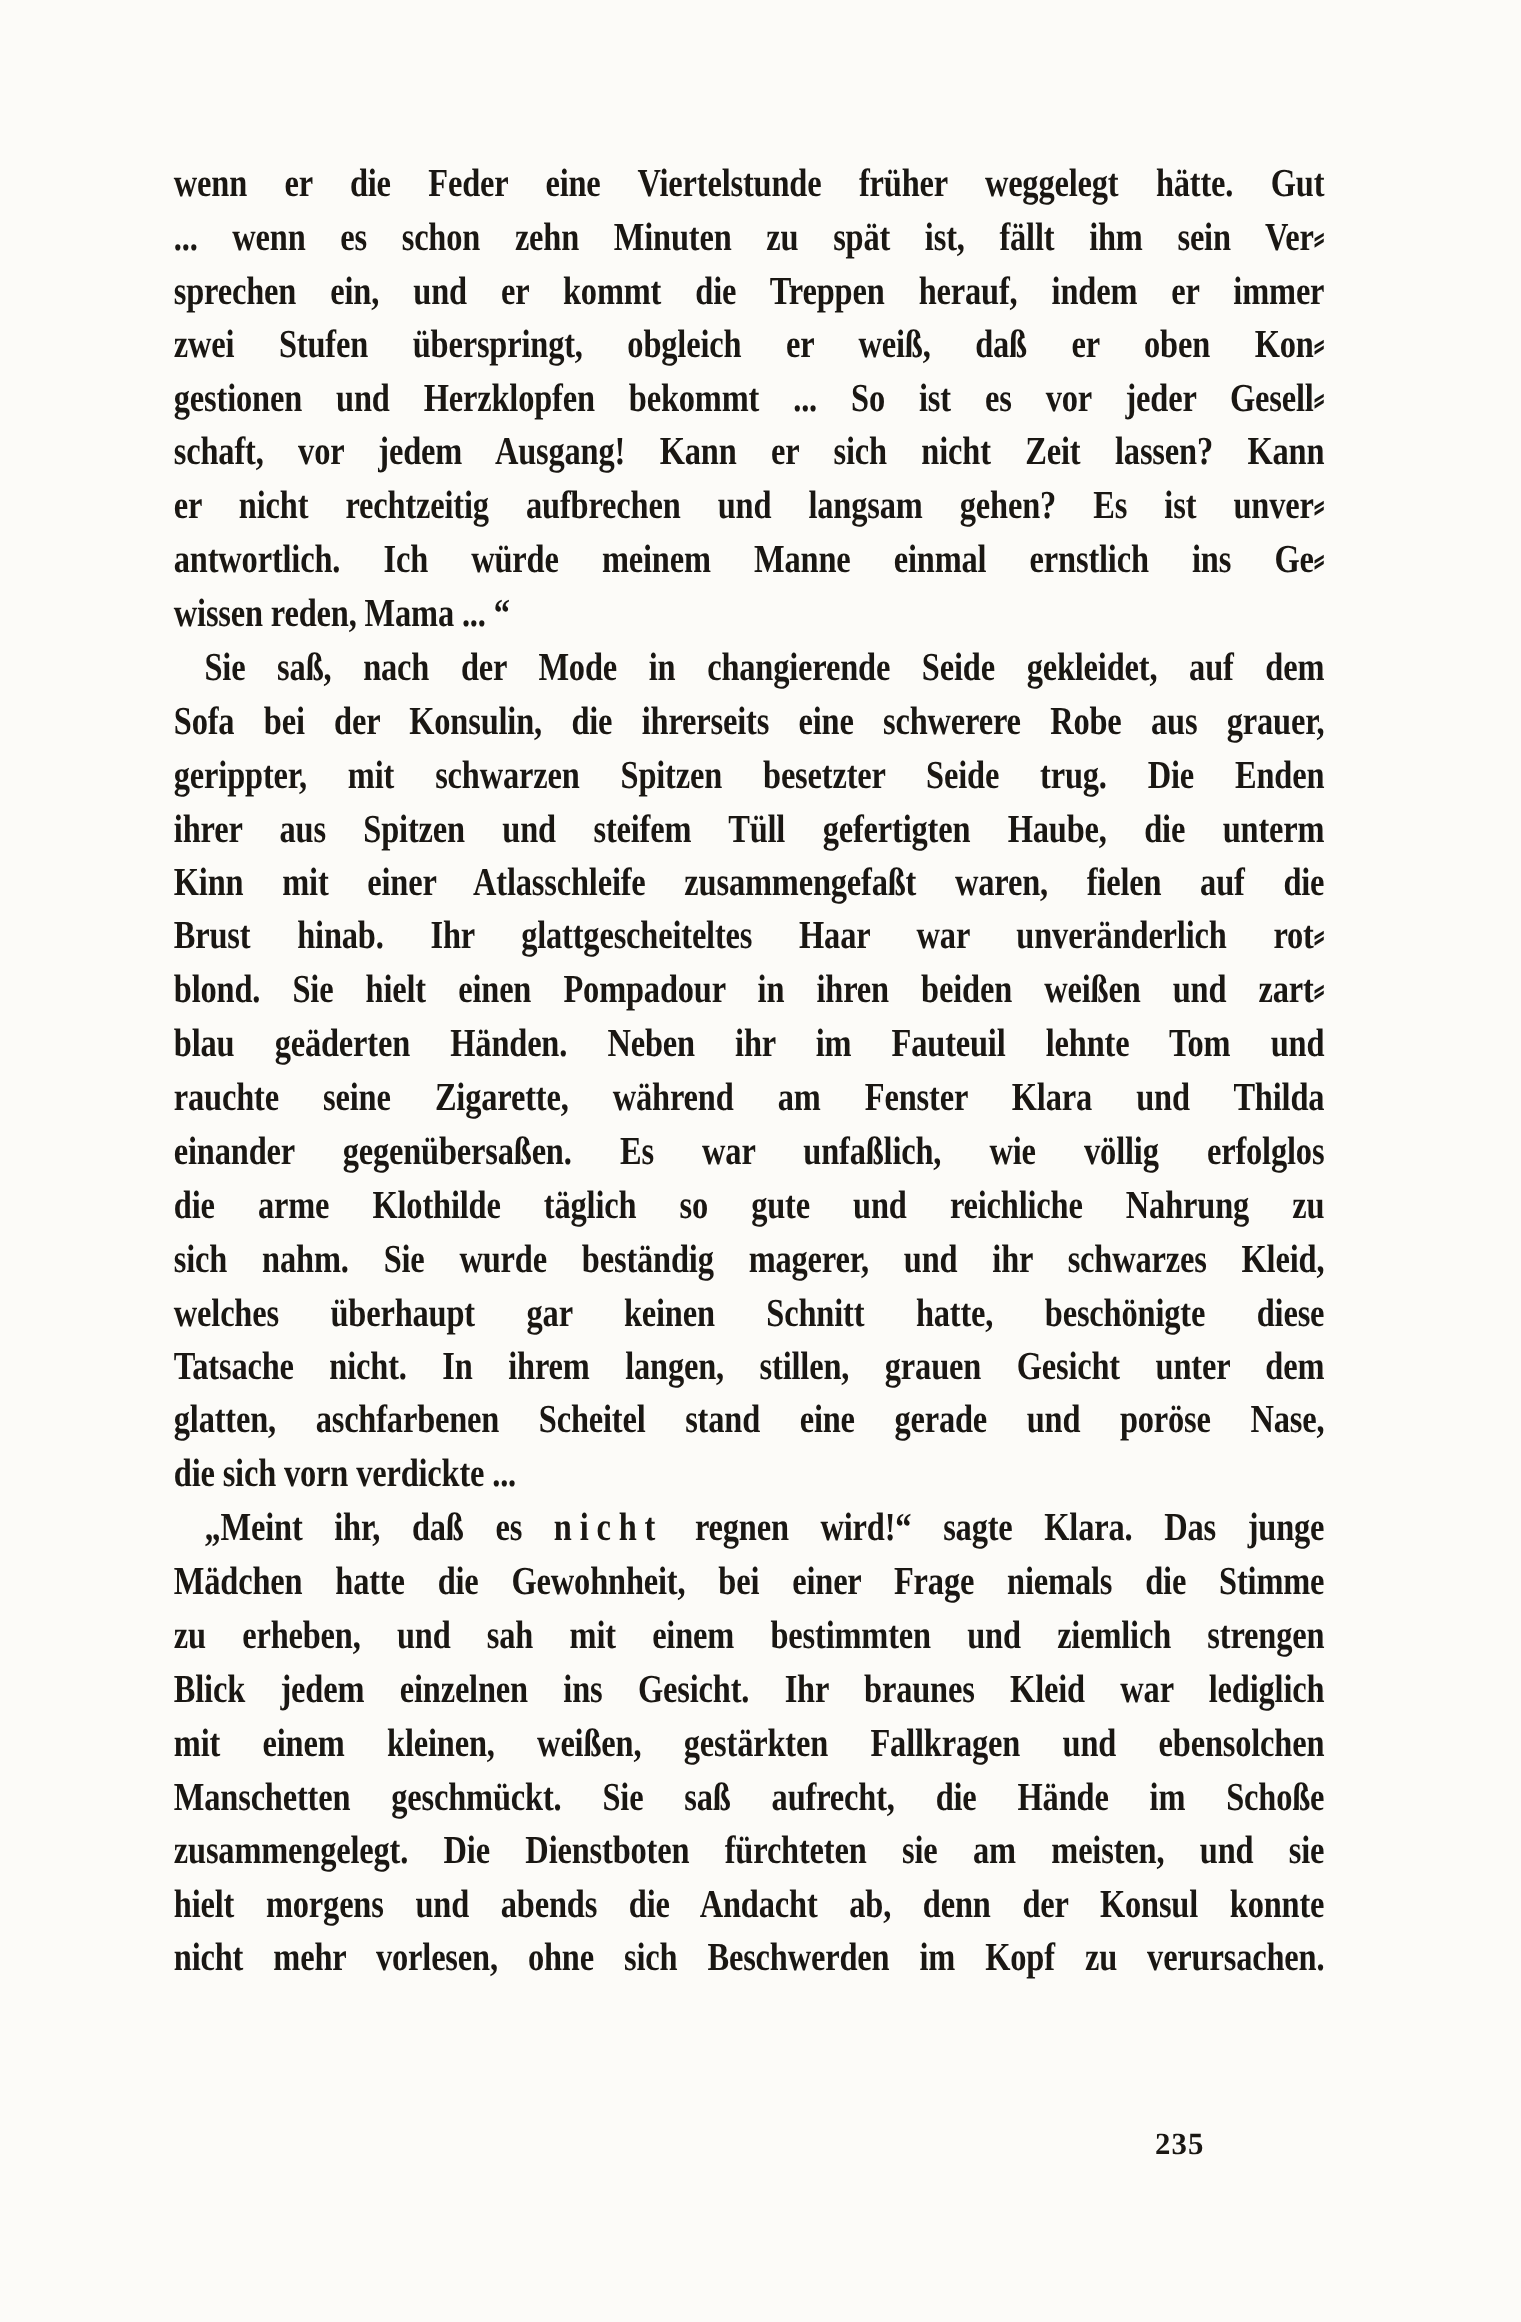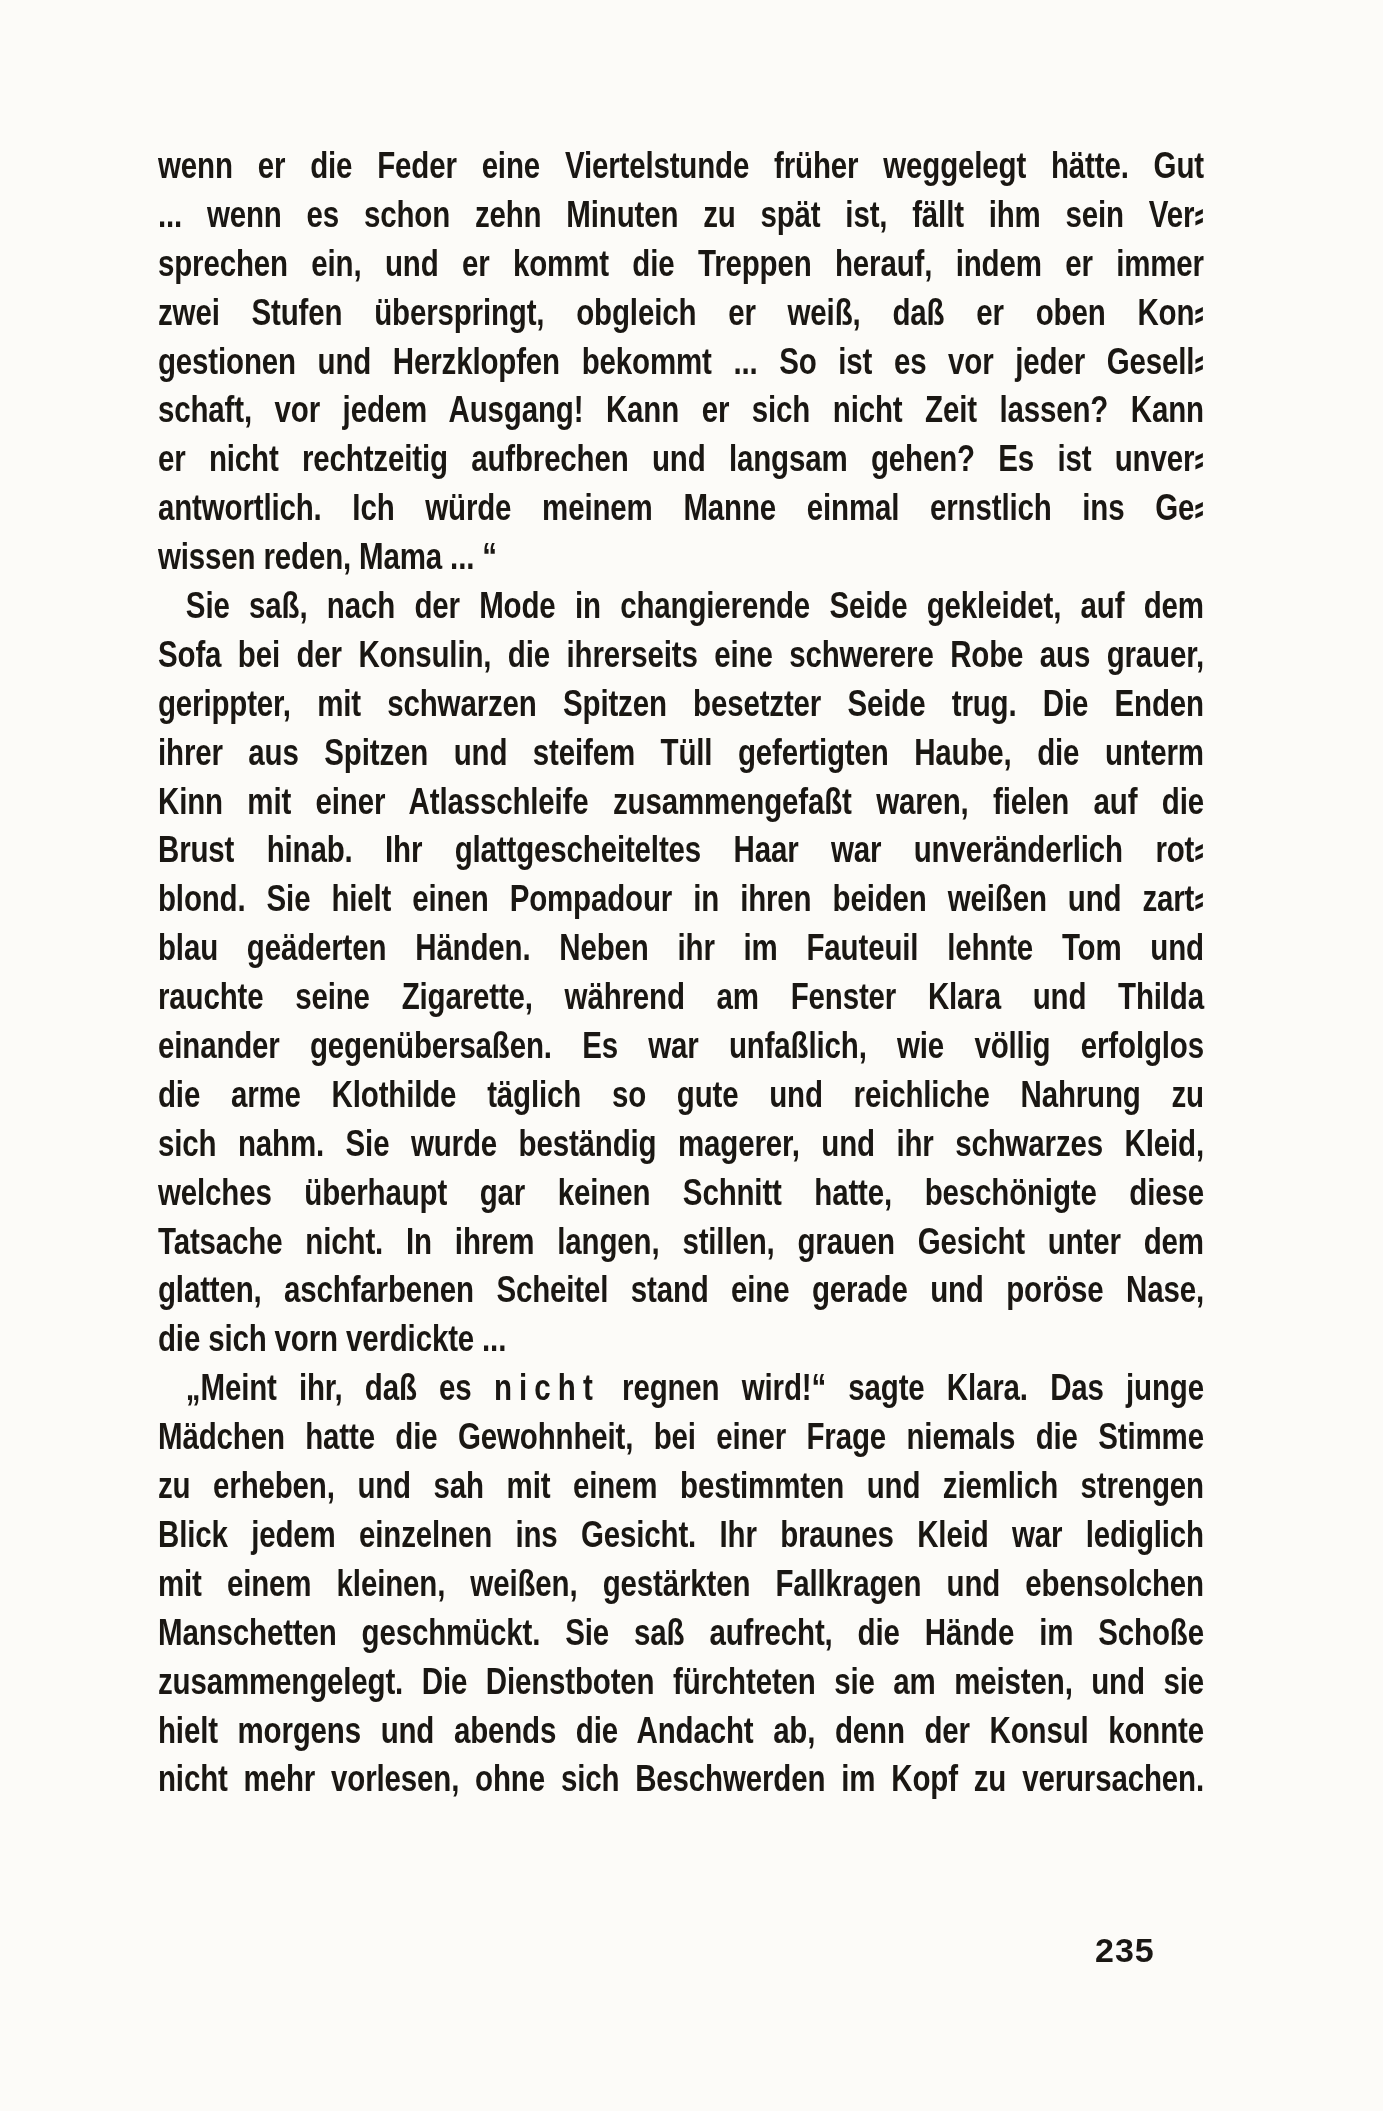--- a/index.html
+++ b/index.html
@@ -2,21 +2,21 @@
 <html><head>
 <meta charset="utf-8">
 <style>
   html, body { margin: 0; padding: 0; background: #e9e7e2; }
   .page {
     position: relative;
     width: 1383px;
     height: 2111px;
     background: #fcfbf8;
     overflow: hidden;
-    font-family: Liberation Sans, sans-serif;
+    font-family: Liberation Serif, serif;
     color: #1a1713;
   }
   .text-block {
     position: absolute;
     left: 158px;
     top: 142px;
     width: 1046px;
   }
   .para { margin: 0; padding: 0; }
   .line {
@@ -31,23 +31,23 @@
     text-align: justify;
     text-align-last: justify;
     text-justify: inter-word;
     letter-spacing: -0.2px;
   }
   .line.endline { text-align-last: left; }
   .para.indent .line:first-child { text-indent: 34px; }
   .sperr { letter-spacing: 0.24em; }
   .page-number {
     position: absolute;
-    left: 1095px;
+    left: 1050px;
     top: 1930px;
-    font-size: 34px;
+    font-size: 28px;
     font-weight: bold;
     line-height: 40px;
     letter-spacing: 1px;
   }
 </style>
 </head>
 <body>
 
 <div class="page">
   <div class="text-block">

